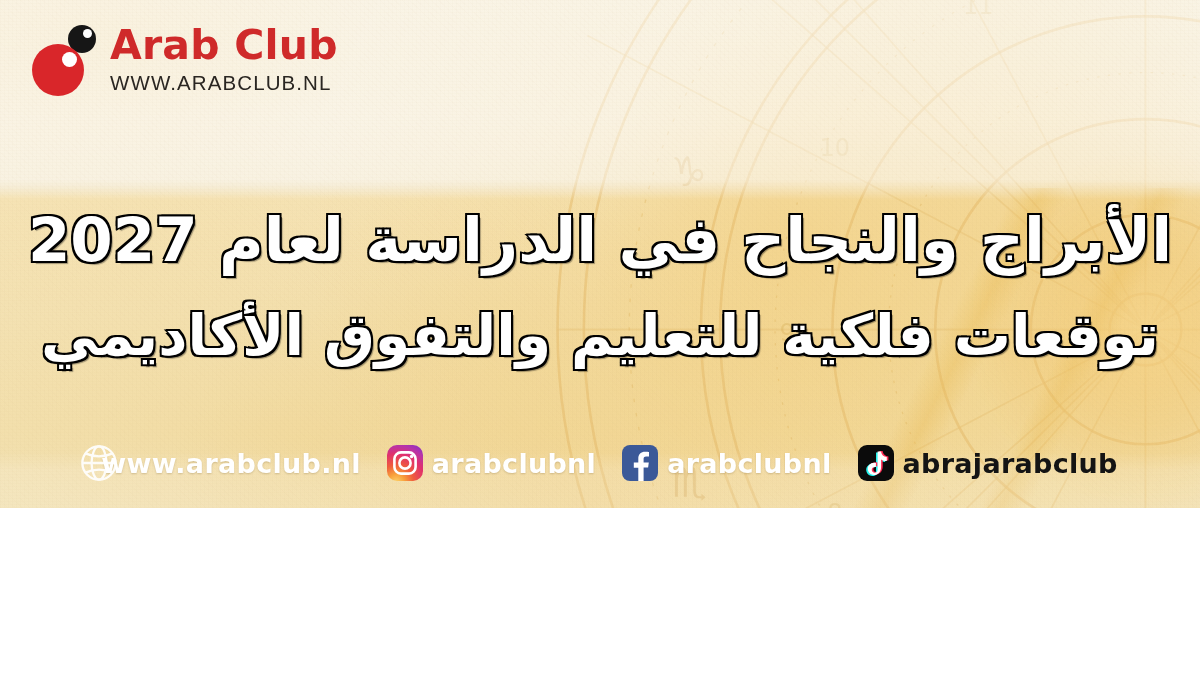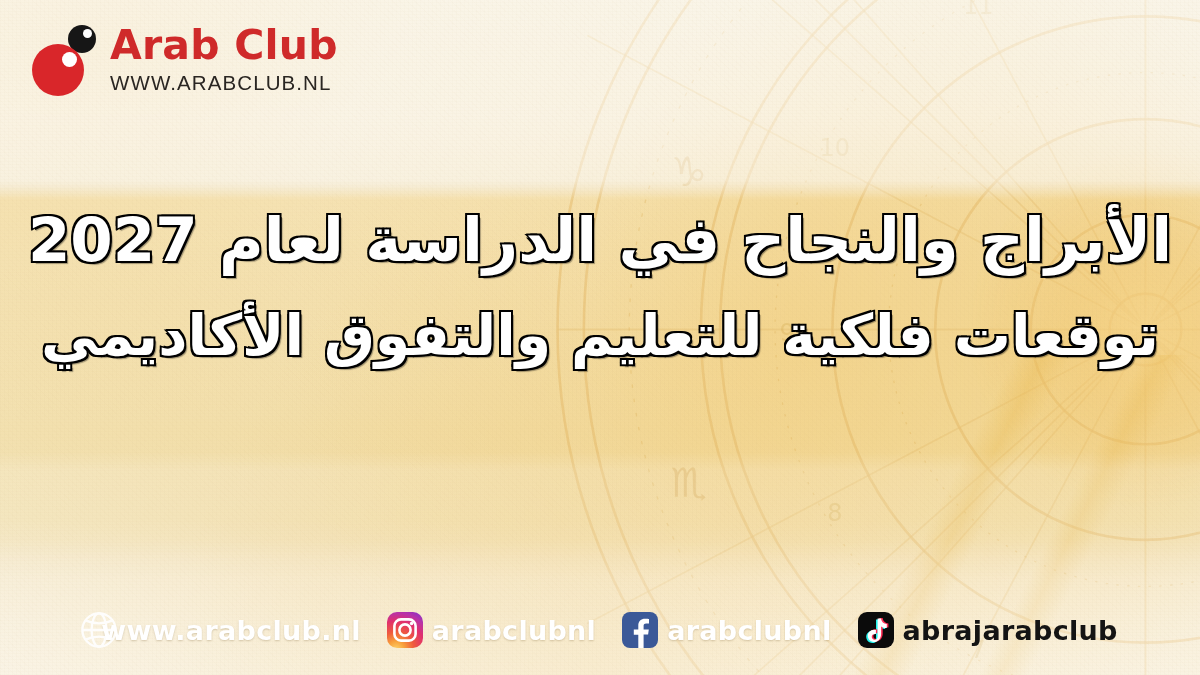--- a/index.html
+++ b/index.html
@@ -5,21 +5,21 @@
 <style>
   * { margin:0; padding:0; box-sizing:border-box; }
   html,body{
     width:1200px; height:675px; overflow:hidden;
     font-family:"Liberation Sans", sans-serif;
     background:#ffffff;
   }
 
   #stage{
     position:relative;
-    width:1200px; height:675px;
+    width:1200px; height:508px;
     overflow:hidden;
     background:#f6ecd2;
     padding-left:11px;
   }
 
   
 
   
   .bg-base{
     position:absolute; inset:0;

